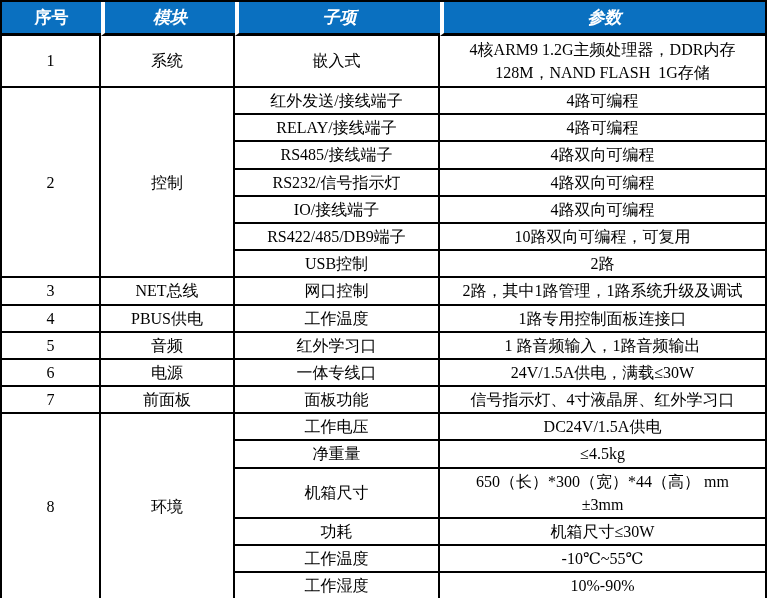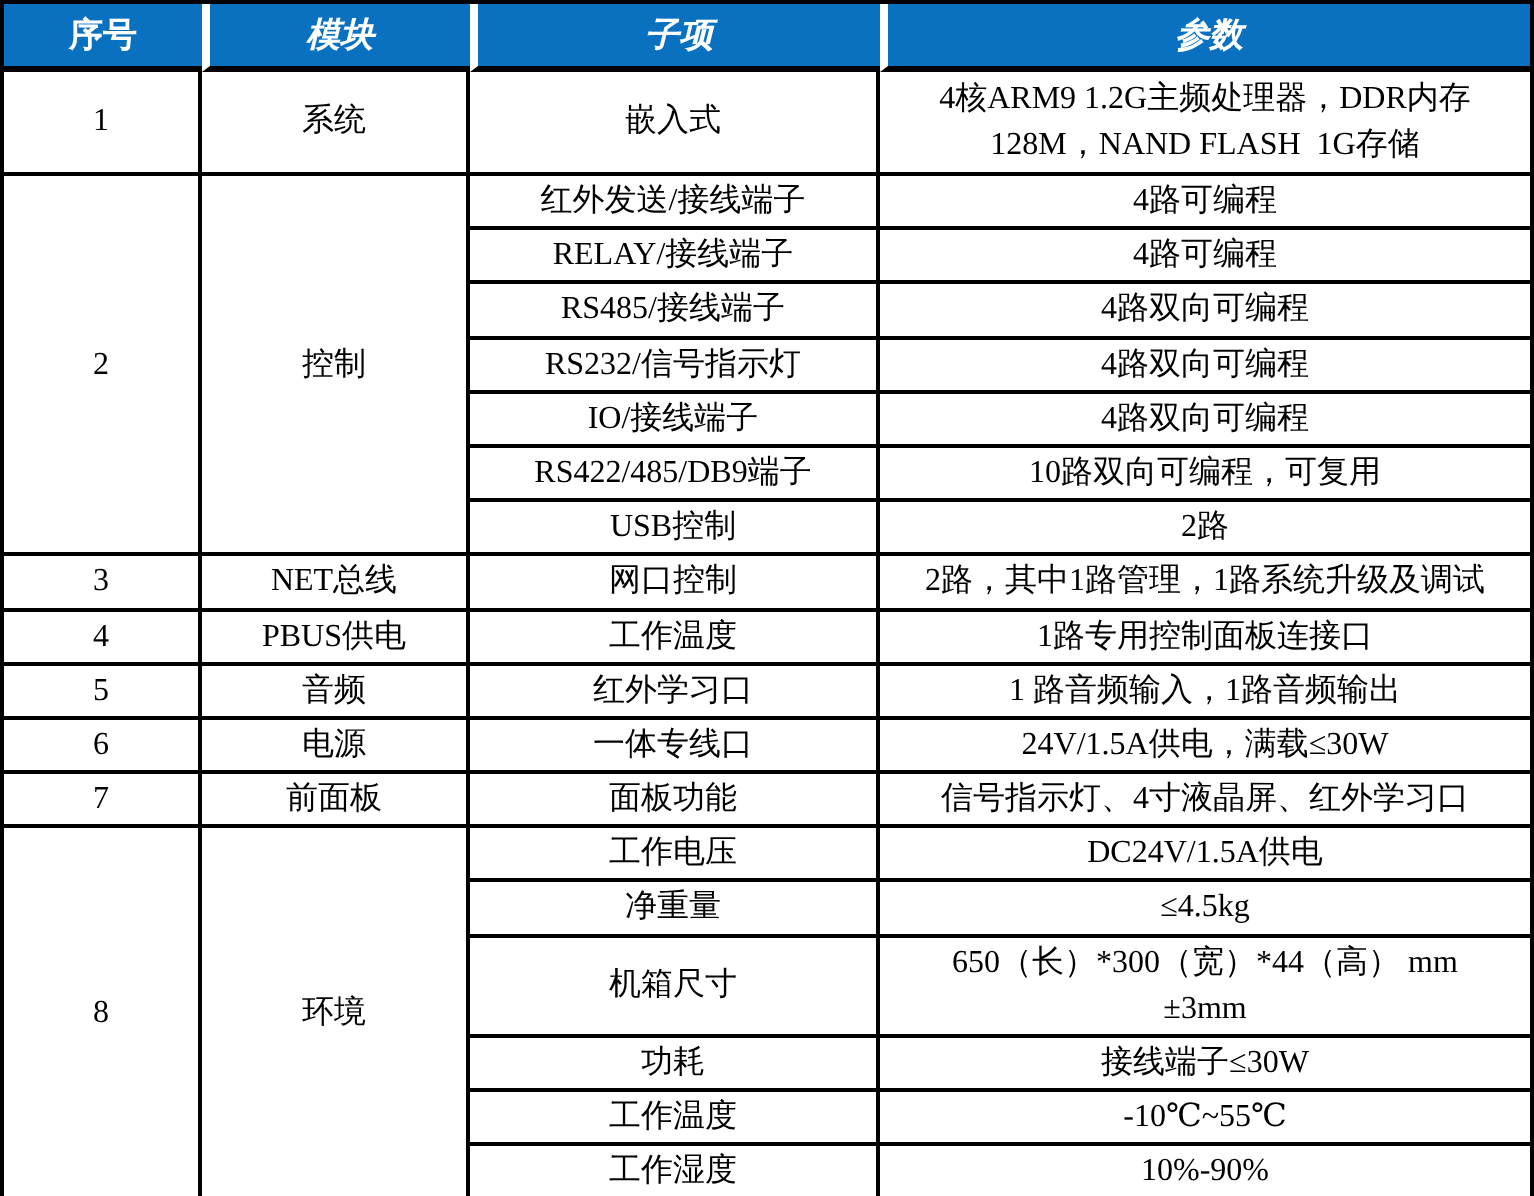--- a/index.html
+++ b/index.html
@@ -152,21 +152,21 @@
           <td>净重量</td>
           <td>≤4.5kg</td>
         </tr>
         <tr>
           <td>机箱尺寸</td>
           <td>650（长）*300（宽）*44（高） mm
 ±3mm</td>
         </tr>
         <tr>
           <td>功耗</td>
-          <td>接线端子≤30W</td>
+          <td>机箱尺寸≤30W</td>
         </tr>
         <tr>
           <td>工作温度</td>
           <td>-10℃~55℃</td>
         </tr>
         <tr>
           <td>工作湿度</td>
           <td>10%-90%</td>
         </tr>
         <tr>

